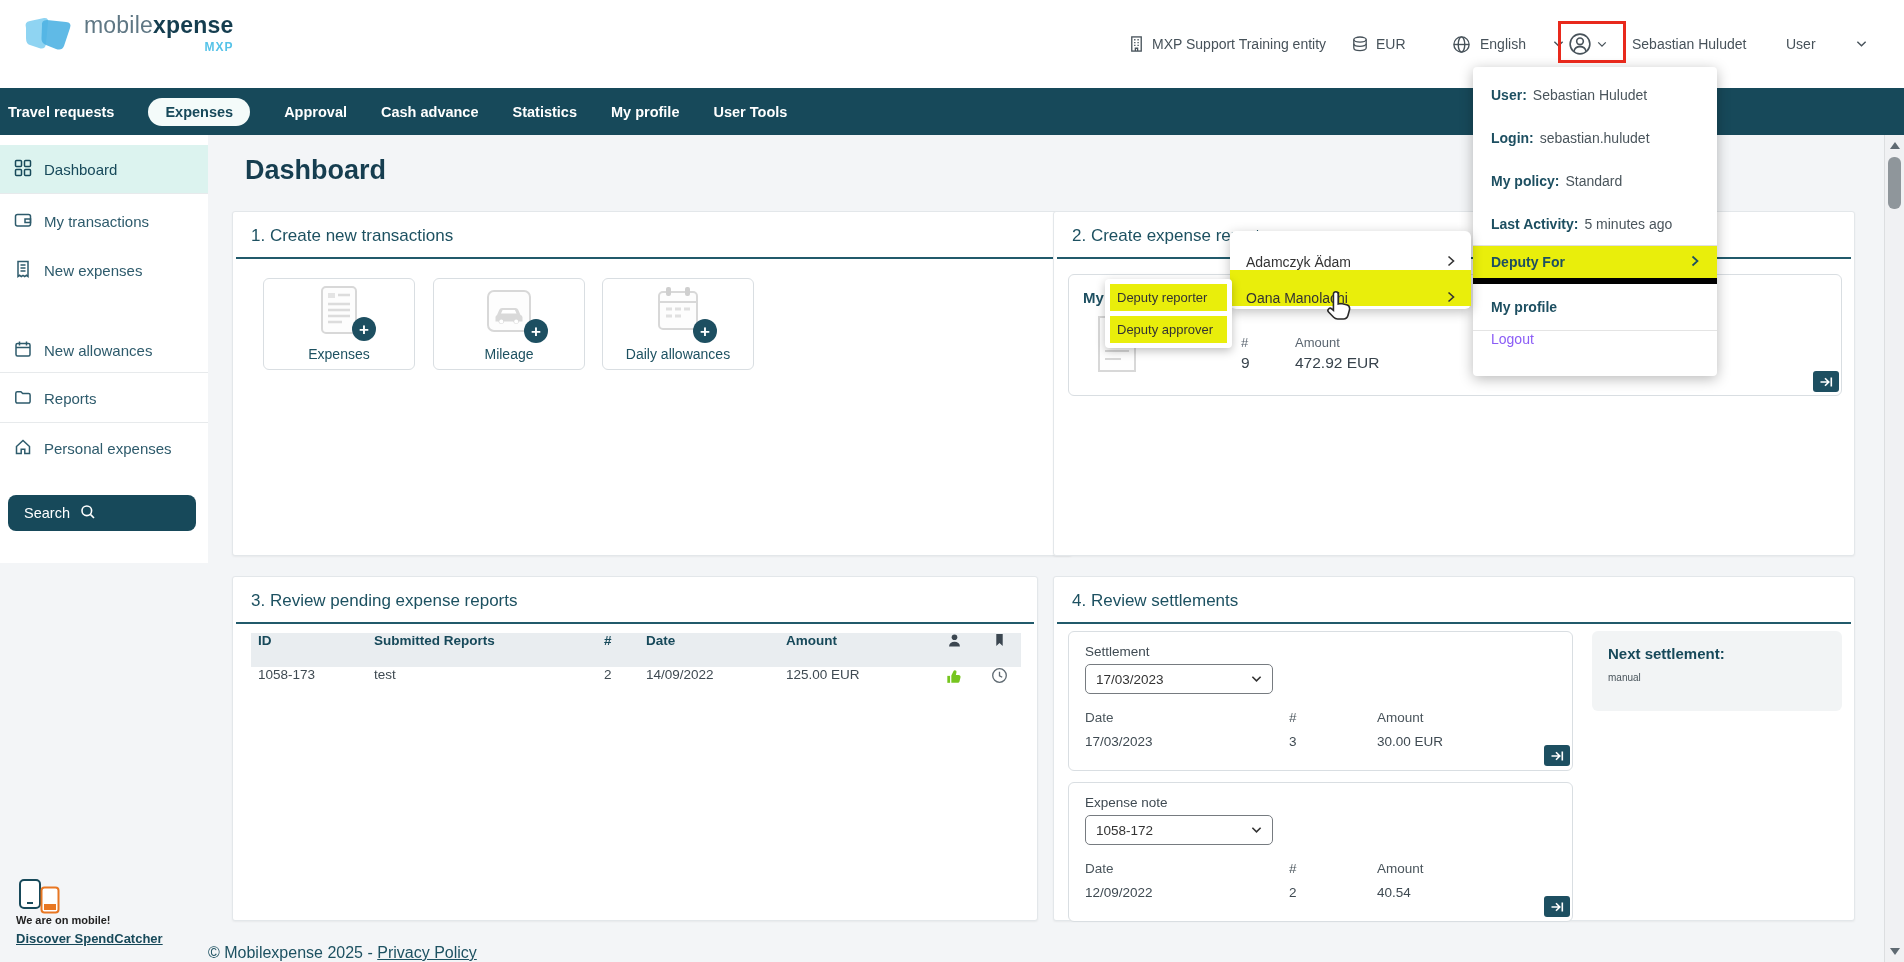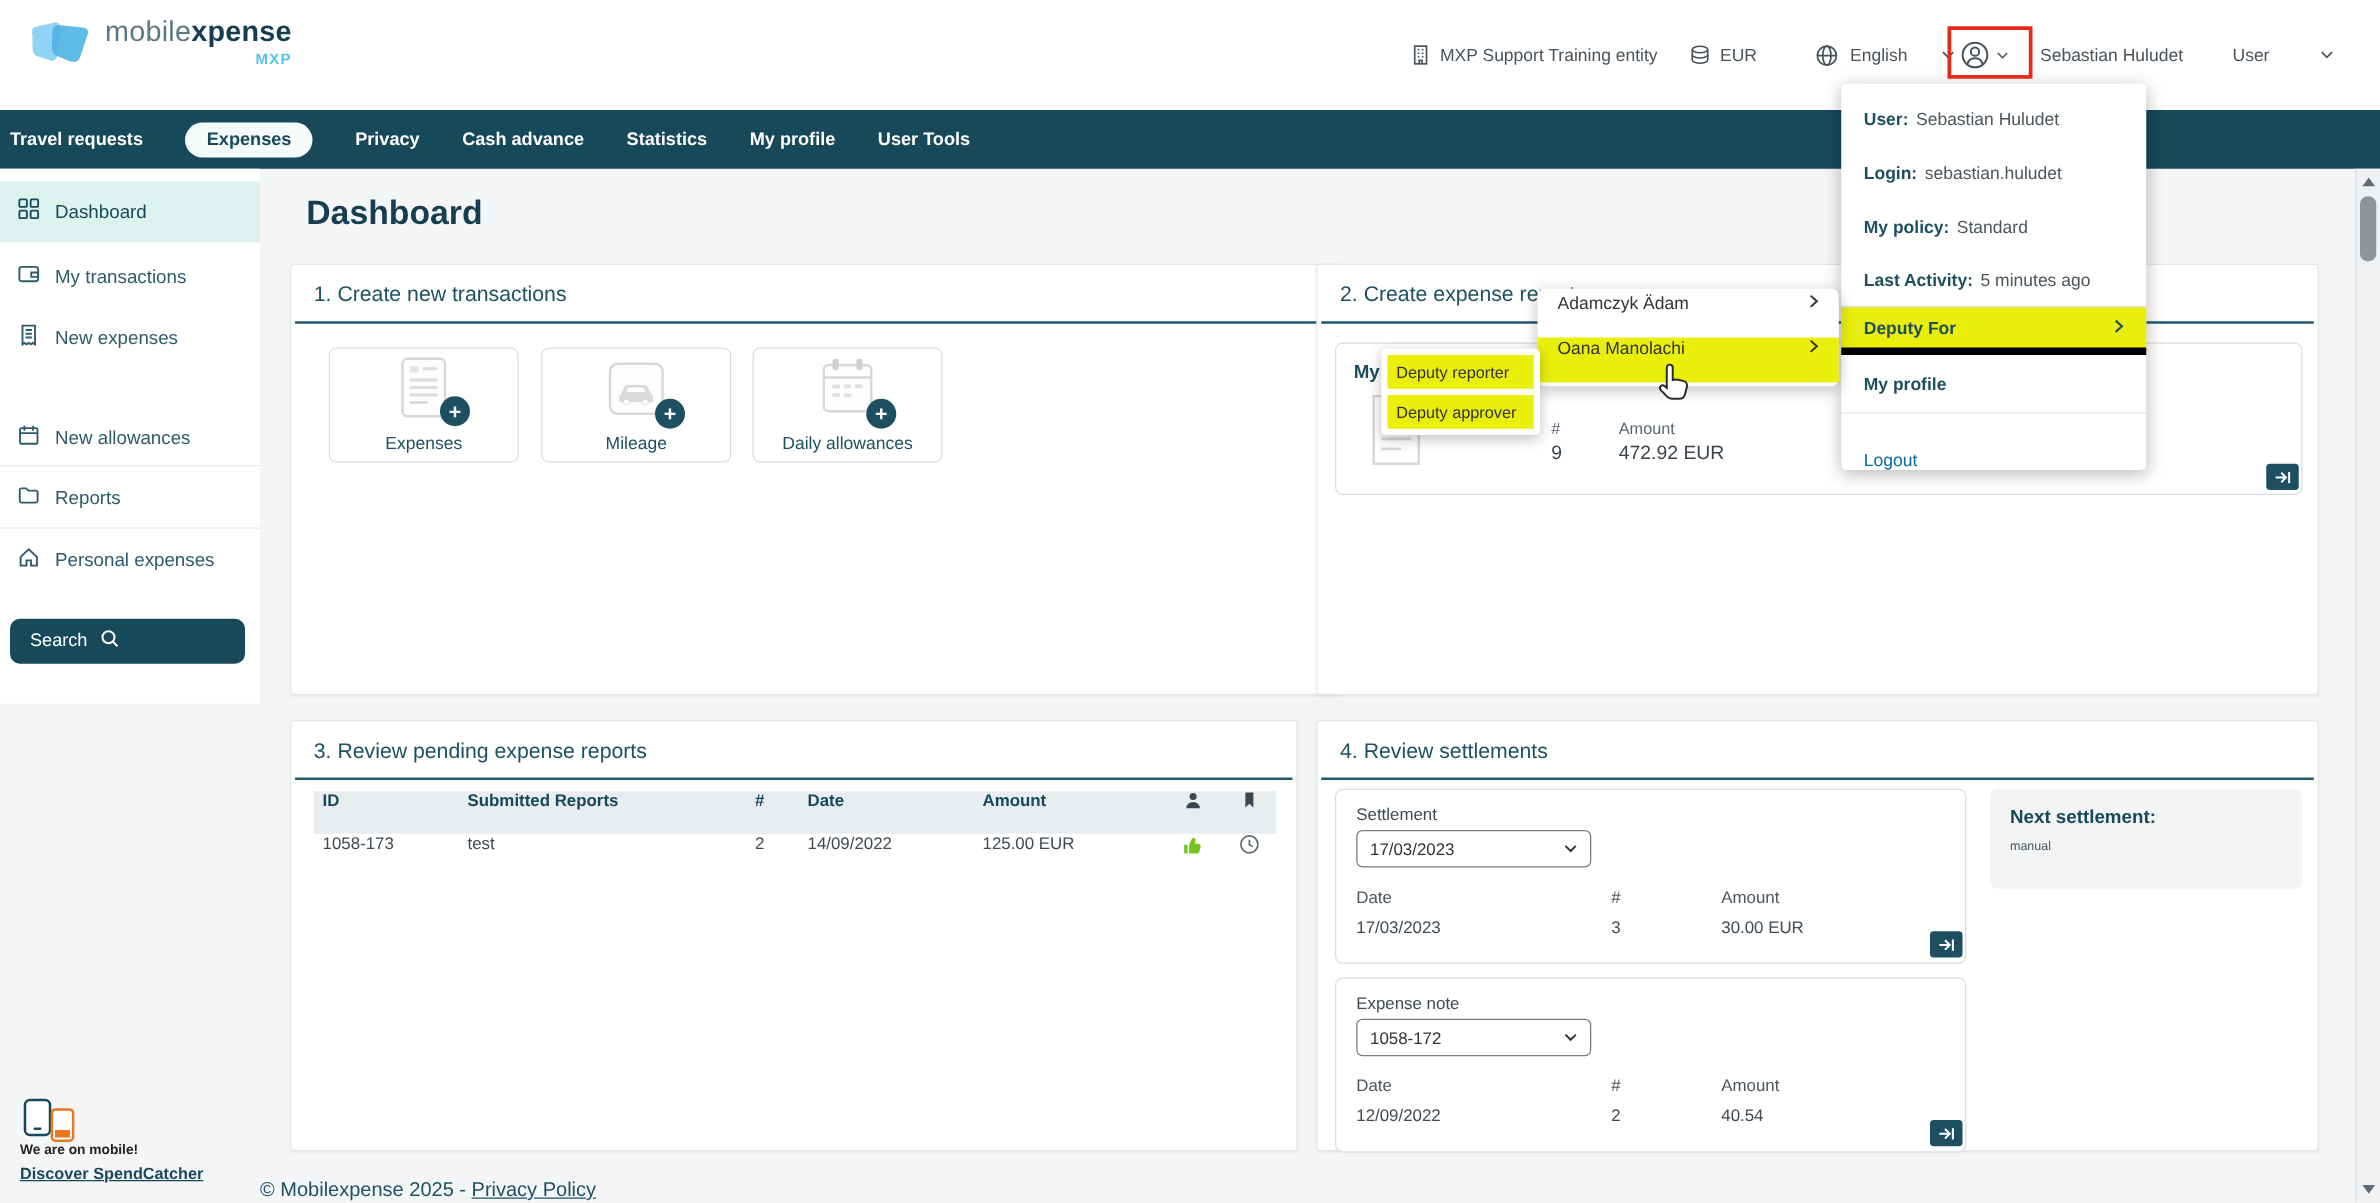--- a/index.html
+++ b/index.html
@@ -71,24 +71,24 @@
   .next-value{font-size:10px;color:#4a555c;margin-top:10px;}
 
   
   .user-menu{position:absolute;left:1473px;top:67px;width:244px;background:#fff;border-radius:4px;box-shadow:0 3px 14px rgba(0,0,0,.28);z-index:50;padding-top:6px;font-size:14px;}
   .um-info{height:43px;display:flex;align-items:center;gap:6px;padding:0 18px;}
   .um-label{font-weight:700;color:#1d4f61;}
   .um-value{color:#4a555c;}
   .um-deputy{height:39px;display:flex;align-items:center;justify-content:space-between;padding:0 18px;background:#e9ee0b;border-top:1px solid #e0e0e0;border-bottom:6px solid #000000;font-weight:700;color:#1d4f61;cursor:pointer;}
   .um-item{height:46px;display:flex;align-items:center;padding:0 18px;font-weight:700;color:#1d4f61;cursor:pointer;}
   .um-div{height:1px;background:#e4e4e4;margin:0;}
-  .um-logout{height:45px;display:flex;align-items:flex-end;padding:0 18px;color:#0369a1;cursor:pointer;}
+  .um-logout{height:45px;display:flex;align-items:flex-start;padding:0 18px;color:#8b5cf6;cursor:pointer;}
 
   .dep-menu{position:absolute;left:1230px;top:231px;width:241px;background:#fff;border-radius:6px;box-shadow:0 3px 12px rgba(0,0,0,.25);z-index:52;padding:3px 0;font-size:14px;color:#333;}
-  .dep-row{height:36px;display:flex;align-items:flex-start;justify-content:space-between;padding:0 16px;cursor:pointer;}
+  .dep-row{height:36px;display:flex;align-items:flex-end;justify-content:space-between;padding:0 16px;cursor:pointer;}
   .dep-row.hl{background:#e9ee0b;}
 
   .roles-menu{position:absolute;left:1105px;top:279px;width:127px;background:#fff;border-radius:4px;box-shadow:0 3px 10px rgba(0,0,0,.25);z-index:54;padding:5px;font-size:13px;color:#333;}
   .role-row{height:27px;background:#e9ee0b;display:flex;align-items:center;padding:0 7px;margin-bottom:5px;cursor:pointer;white-space:nowrap;}
   .role-row:last-child{margin-bottom:0;}
 
   .red-box{position:absolute;left:1558px;top:21px;width:68px;height:42px;border:3px solid #e8291c;z-index:80;}
   .cursor-hand{position:absolute;left:1326px;top:290px;z-index:70;}
 
   
@@ -184,21 +184,21 @@
       <svg width="11" height="8" viewBox="0 0 12 8" fill="none" stroke="#47525a" stroke-width="1.5">
           <path d="M1.5 1.5 L6 6 L10.5 1.5"></path>
         </svg>
     </span>
   </div>
 </div>
 
 <div class="nav">
   <span class="nav-item">Travel requests</span>
   <span class="nav-item active">Expenses</span>
-  <span class="nav-item">Privacy</span>
+  <span class="nav-item">Approval</span>
   <span class="nav-item">Cash advance</span>
   <span class="nav-item">Statistics</span>
   <span class="nav-item">My profile</span>
   <span class="nav-item">User Tools</span>
 </div>
 
 <div class="sidebar">
   <div class="side-item active" style="top:10px;height:48px;">
     <span>
       <svg width="18" height="18" viewBox="0 0 18 18" fill="none" stroke="#17495a" stroke-width="1.5">

